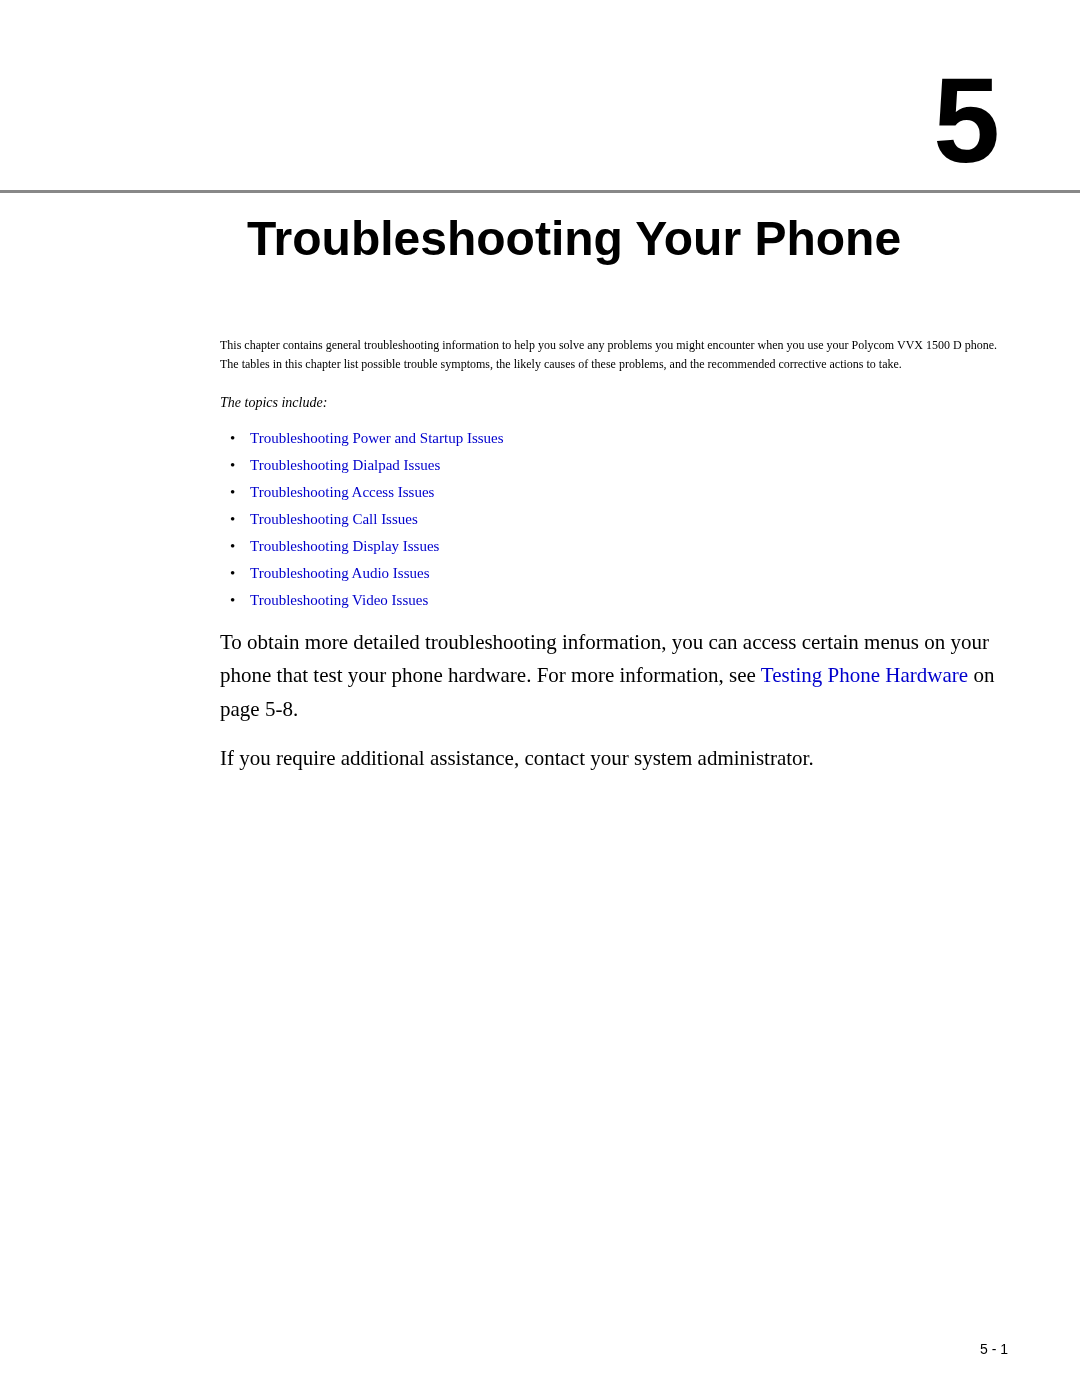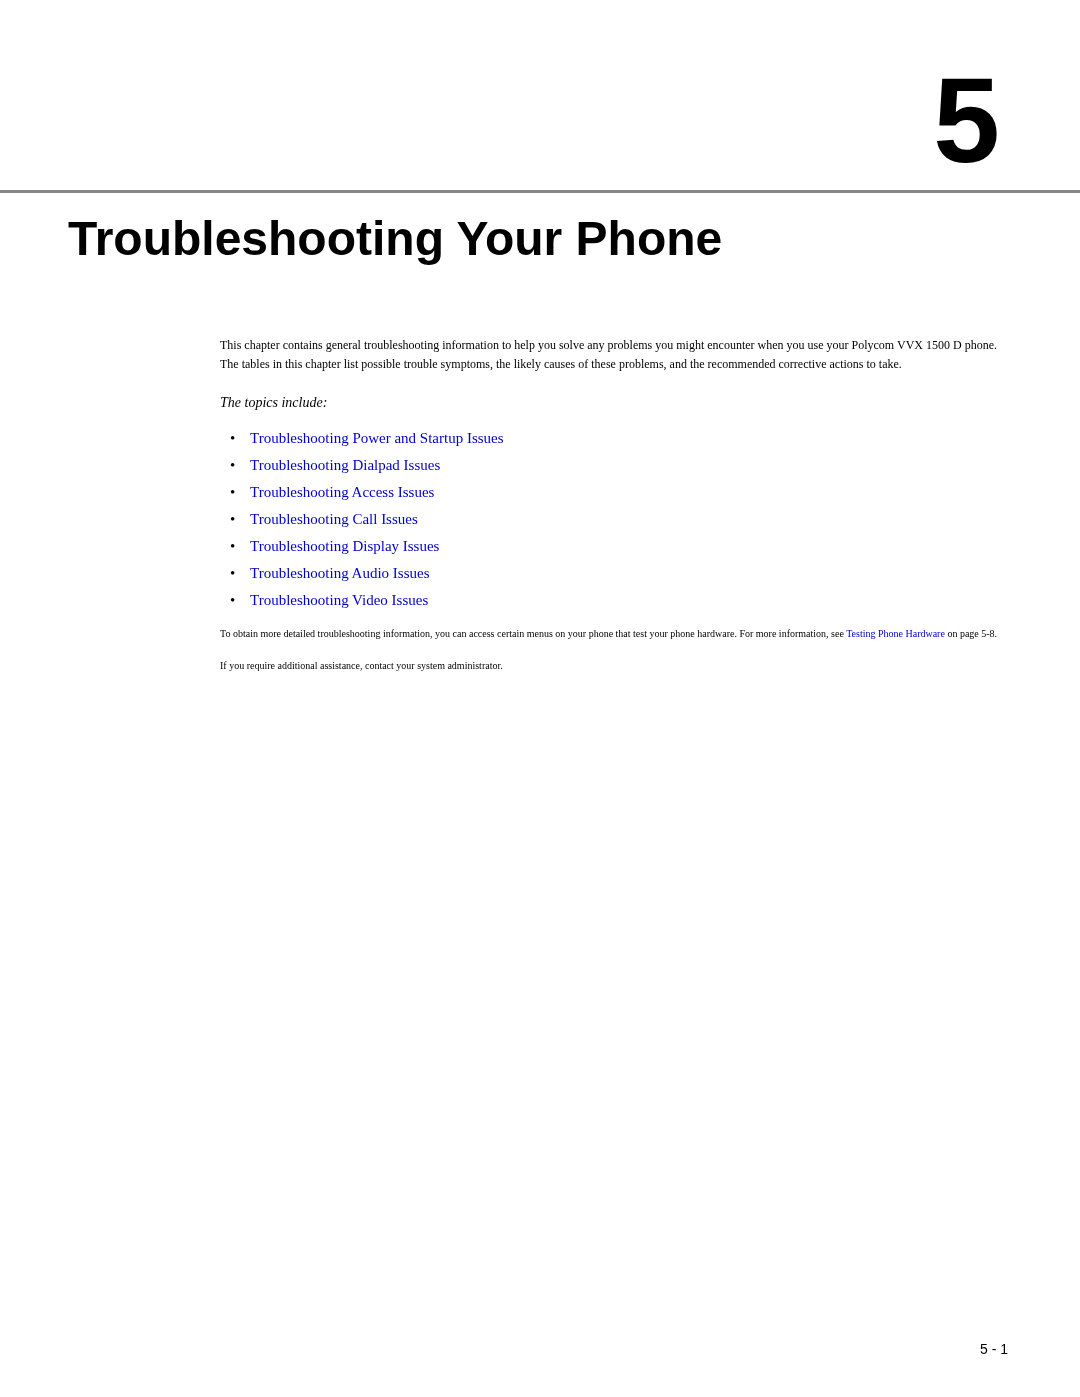--- a/index.html
+++ b/index.html
@@ -47,20 +47,21 @@
       height: 3px;
       background: #888888;
       margin-top: 10px;
     }
 
     
     .chapter-title-area {
       padding-left: 68px;
       padding-top: 20px;
       padding-bottom: 30px;
+      text-align: center;
     }
 
     .chapter-title {
       font-size: 48px;
       font-weight: bold;
       font-family: Arial, Helvetica, sans-serif;
       color: #000000;
       line-height: 1.1;
     }
 
@@ -106,21 +107,21 @@
       left: 0;
       color: #000000;
     }
 
     .topics-list li a {
       color: #0000cc;
       text-decoration: none;
     }
 
     .body-paragraph {
-      font-size: 10px;
+      font-size: 21px;
       line-height: 1.6;
       margin-bottom: 16px;
       color: #000000;
     }
 
     .body-paragraph a {
       color: #0000cc;
       text-decoration: none;
     }
 

